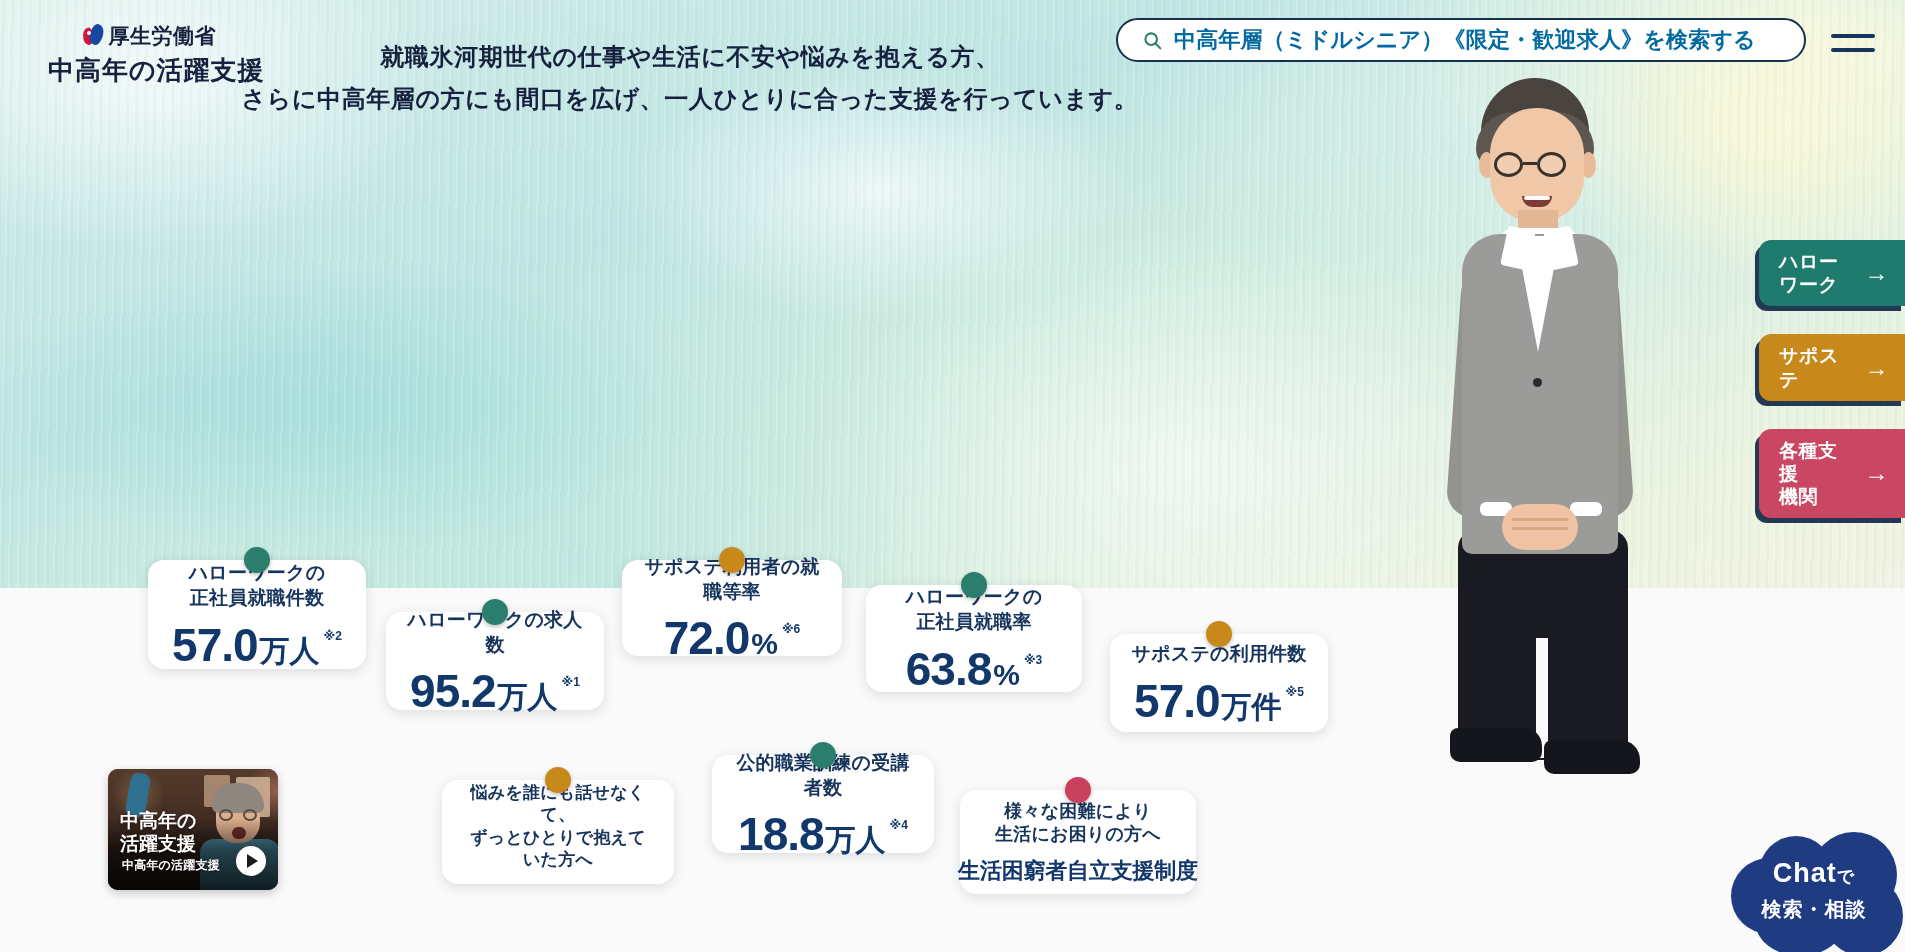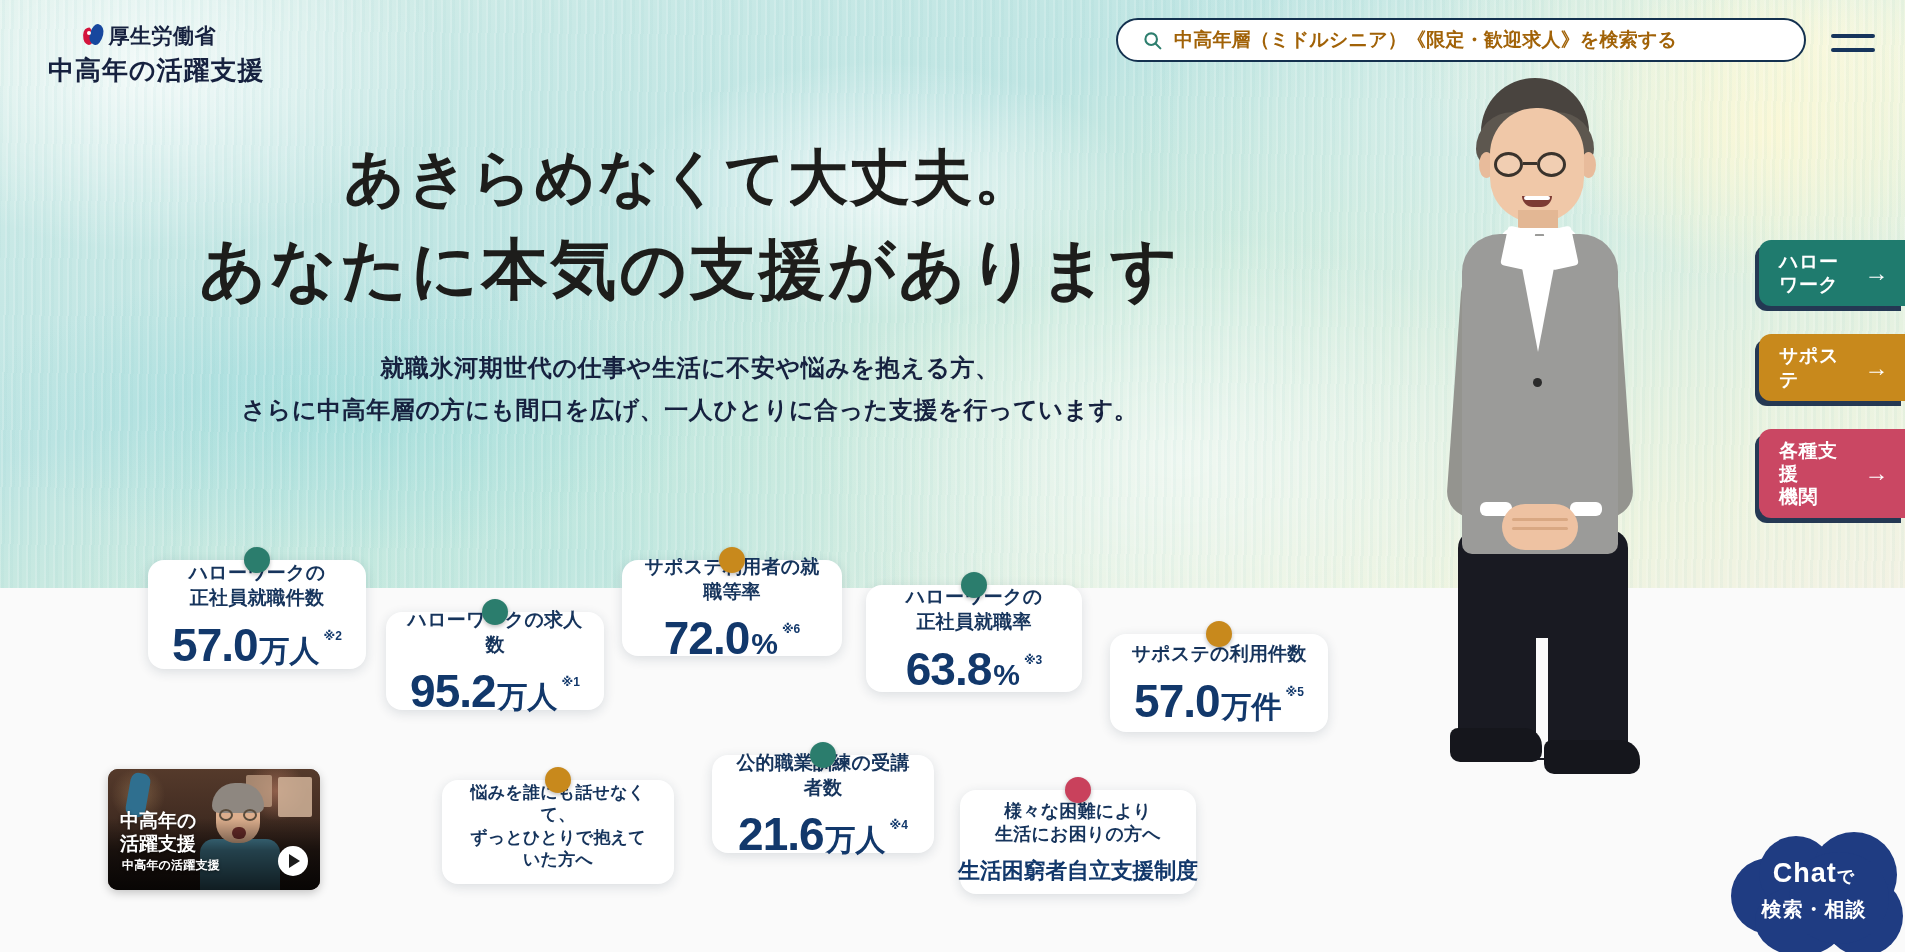--- a/index.html
+++ b/index.html
@@ -51,21 +51,21 @@
   .mhlw-mark .m-dot{position:absolute;left:4px;top:7px;width:4px;height:4px;background:#ffffff;border-radius:50%;}
   .mhlw-name{font-size:21px;font-weight:700;color:#16213f;letter-spacing:.5px;line-height:1;}
   .site-title{font-size:26px;font-weight:800;color:#16213f;letter-spacing:1px;margin-left:14px;line-height:1;}
 
   .search-pill{
     position:absolute;right:99px;top:18px;height:44px;min-width:690px;
     background:#ffffff;border:2px solid #14314f;border-radius:24px;
     display:flex;align-items:center;gap:11px;padding:0 24px;cursor:pointer;
   }
   .search-pill .sg{flex:0 0 auto;display:flex;align-items:center;}
-  .search-label{font-size:19px;font-weight:700;color:#a16207;white-space:nowrap;letter-spacing:.2px;}
+  .search-label{font-size:22px;font-weight:700;color:#0369a1;white-space:nowrap;letter-spacing:.2px;}
 
   .hamburger{position:absolute;right:30px;top:30px;width:44px;height:26px;cursor:pointer;
     display:flex;flex-direction:column;justify-content:space-between;padding:4px 0;}
   .hamburger span{display:block;height:4px;width:44px;background:#16345c;border-radius:2px;}
 
   
   .hero-copy{position:absolute;left:0;top:0;width:1380px;text-align:center;z-index:20;}
   .headline{margin-top:140px;color:#1d1d1b;font-weight:900;line-height:1.28;letter-spacing:2px;}
   .headline .l1{display:block;font-size:60px;}
   .headline .l2{display:block;font-size:66px;margin-top:10px;letter-spacing:3px;}
@@ -133,21 +133,21 @@
   }
   .card .rule{height:4px;border-radius:2px;margin:7px auto 4px;}
   .card .valrow{display:flex;align-items:flex-end;justify-content:center;}
   .card .num{color:#12386b;font-weight:900;font-size:46px;line-height:1;letter-spacing:-1px;}
   .card .unit{color:#12386b;font-weight:900;font-size:30px;line-height:1;margin-left:2px;margin-bottom:2px;}
   .card .note{color:#12386b;font-weight:700;font-size:12px;line-height:1;margin-left:4px;margin-bottom:26px;}
   .card .subname{color:#12386b;font-weight:900;font-size:22px;line-height:1.2;letter-spacing:-.2px;white-space:nowrap;}
 
   
   .video-card{
-    position:absolute;left:108px;top:769px;width:212px;height:121px;border-radius:10px;overflow:hidden;
+    position:absolute;left:108px;top:769px;width:170px;height:121px;border-radius:10px;overflow:hidden;
     box-shadow:0 3px 10px rgba(0,0,0,.22);cursor:pointer;
     background:linear-gradient(180deg,#4a3126 0%,#3a271f 40%,#2a1c17 100%);
   }
   .vc-room{position:absolute;inset:0;
     background:
       radial-gradient(circle 40px at 168px 22px, rgba(226,150,120,.45), rgba(226,150,120,0) 75%),
       radial-gradient(circle 36px at 30px 26px, rgba(200,160,110,.35), rgba(200,160,110,0) 75%),
       linear-gradient(180deg,#553a2b 0%,#402b21 45%,#281b16 100%);}
   .vc-poster{position:absolute;right:8px;top:8px;width:34px;height:40px;background:#d2b49a;border-radius:2px;opacity:.85;}
   .vc-poster2{position:absolute;right:48px;top:6px;width:26px;height:32px;background:#c9a88d;border-radius:2px;opacity:.7;}
@@ -248,24 +248,20 @@
       <span class="search-label">中高年層（ミドルシニア）《限定・歓迎求人》を検索する</span>
     </div>
 
     <div class="hamburger">
       <span></span>
         <span></span>
     </div>
   </div>
 
   <div class="hero-copy">
-    <h1 class="headline">
-      <span class="l1">あきらめなくて大丈夫。</span>
-      <span class="l2">あなたに本気の支援があります</span>
-    </h1>
     <p class="subcopy">
       <span>就職氷河期世代の仕事や生活に不安や悩みを抱える方、</span><br>
       <span>さらに中高年層の方にも間口を広げ、一人ひとりに合った支援を行っています。</span>
     </p>
   </div>
 
   <div class="side-tabs">
     <div class="side-tab" style="background: rgb(31, 123, 110);">
       <span class="tl">ハロー
 ワーク</span>
@@ -339,21 +335,21 @@
         <span class="unit">万件</span>
         <span class="note">※5</span>
       </span>
     </div>
 
     <div class="card" style="left:712px;top:755px;width:222px;height:98px;">
       <span class="pin" style="background: rgb(43, 125, 109);"></span>
       <span class="ctitle">公的職業訓練の受講者数</span>
       <span class="rule" style="width: 148px; background: rgb(30, 200, 165);"></span>
       <span class="valrow">
-        <span class="num">21.6</span>
+        <span class="num">18.8</span>
         <span class="unit">万人</span>
         <span class="note">※4</span>
       </span>
     </div>
 
     <div class="card" style="left:442px;top:780px;width:232px;height:104px;">
       <span class="pin" style="background: rgb(200, 137, 28);"></span>
       <span class="ctitle" style="font-size:17px;">悩みを誰にも話せなくて、
 ずっとひとりで抱えていた方へ</span>
       <span class="rule" style="width: 146px; background: rgb(240, 166, 60);"></span>

